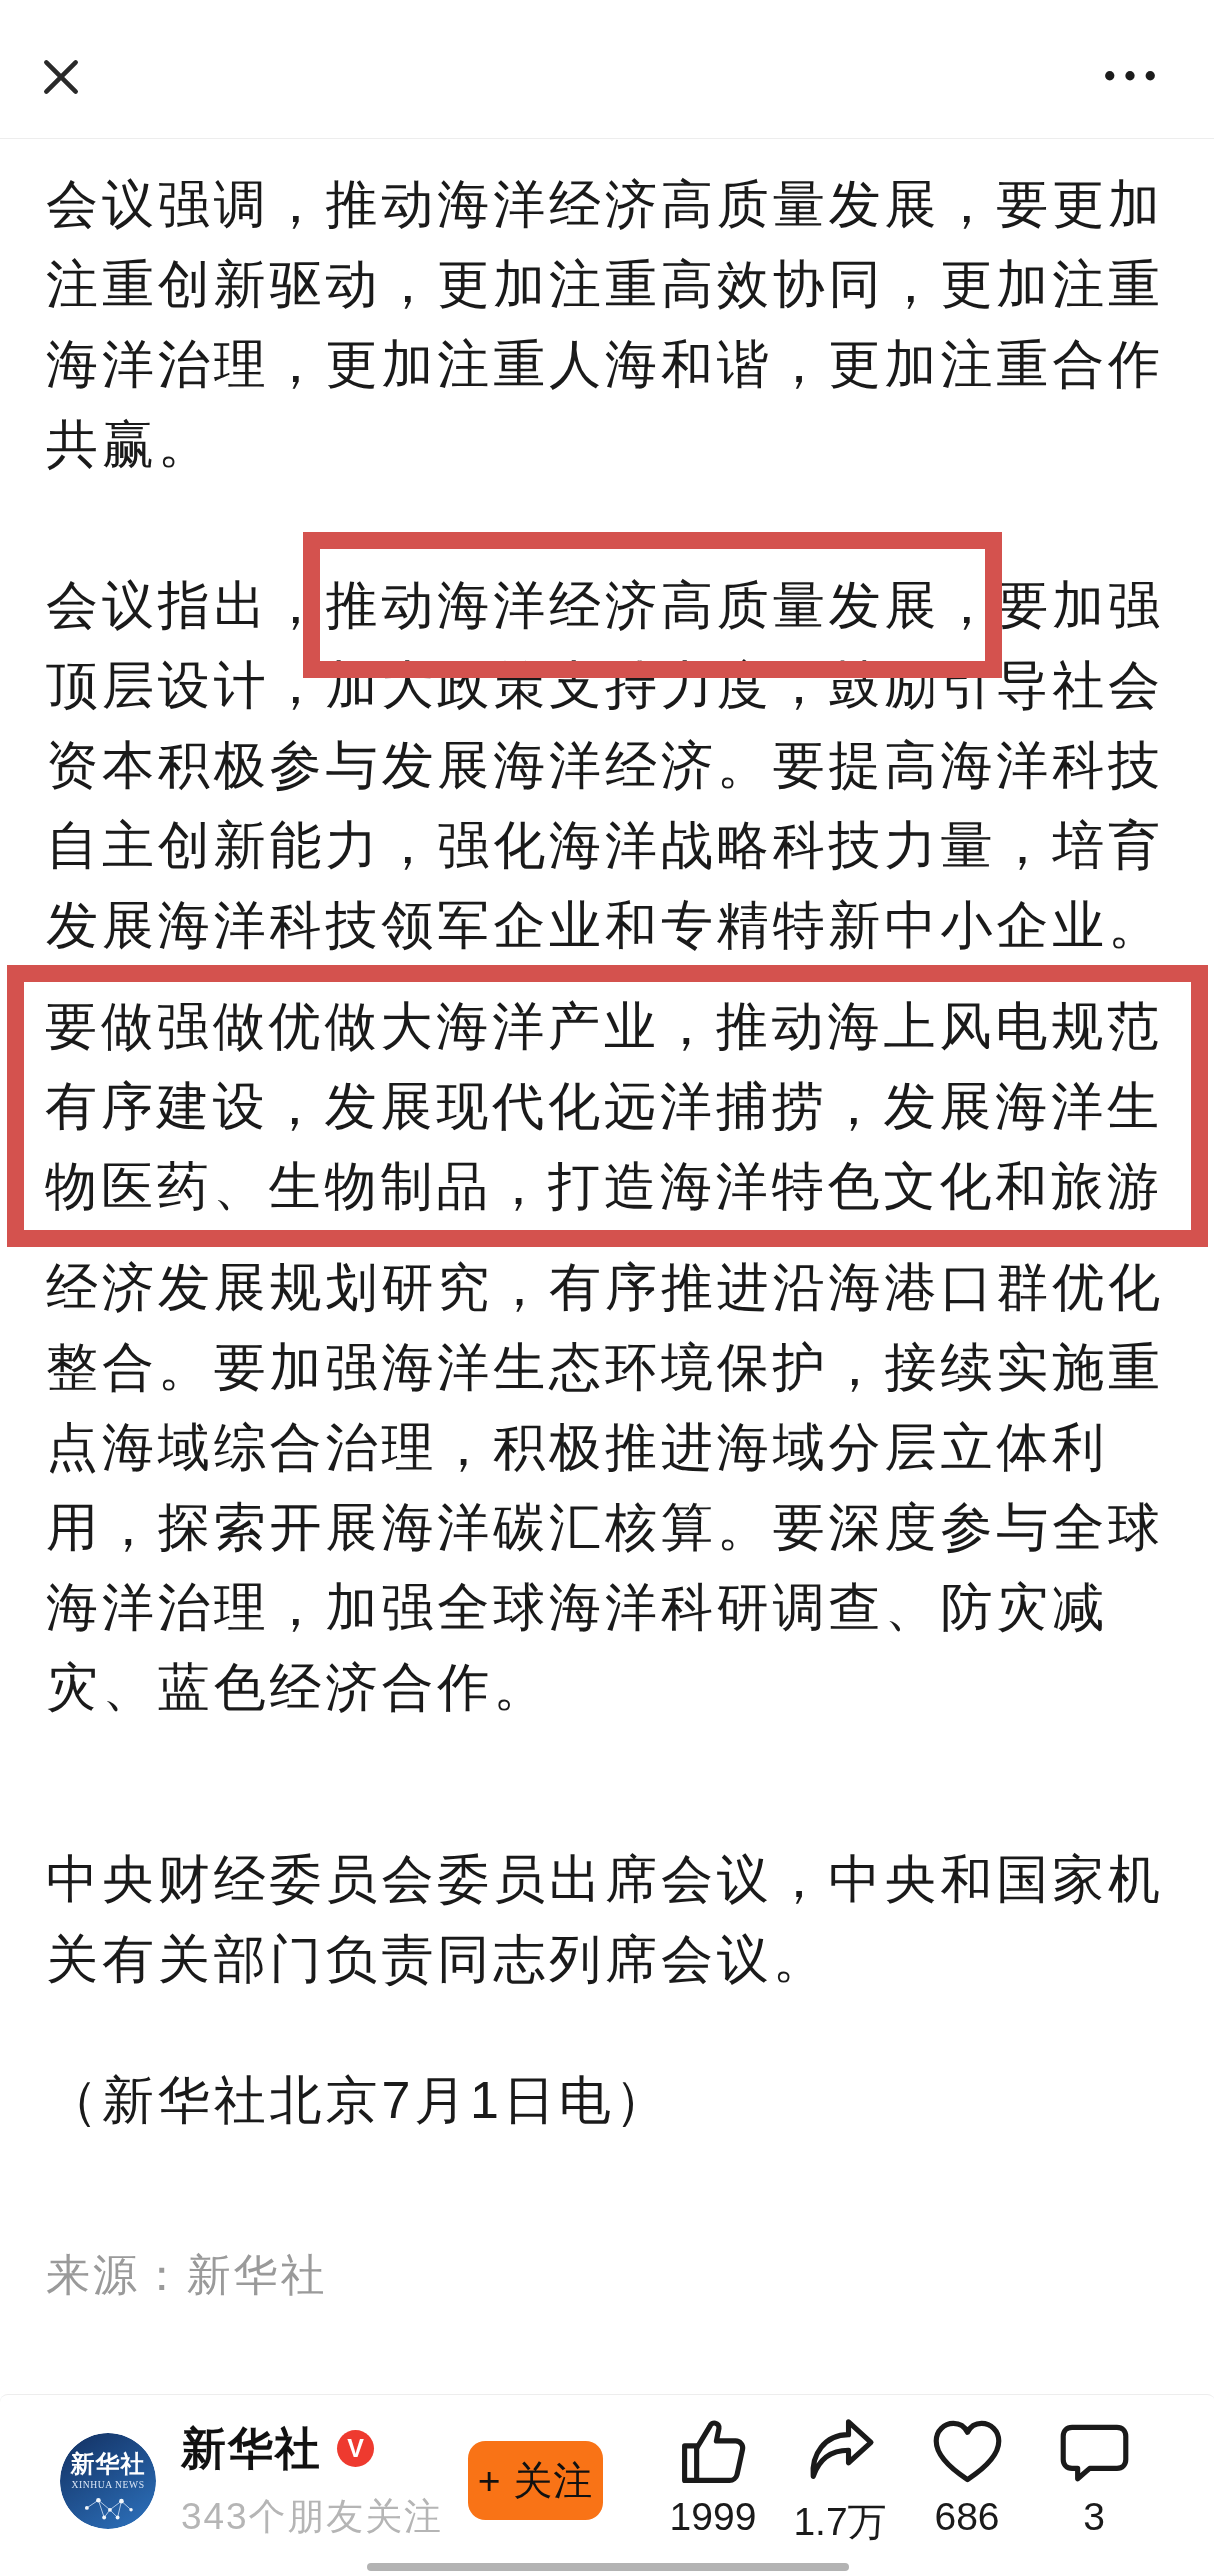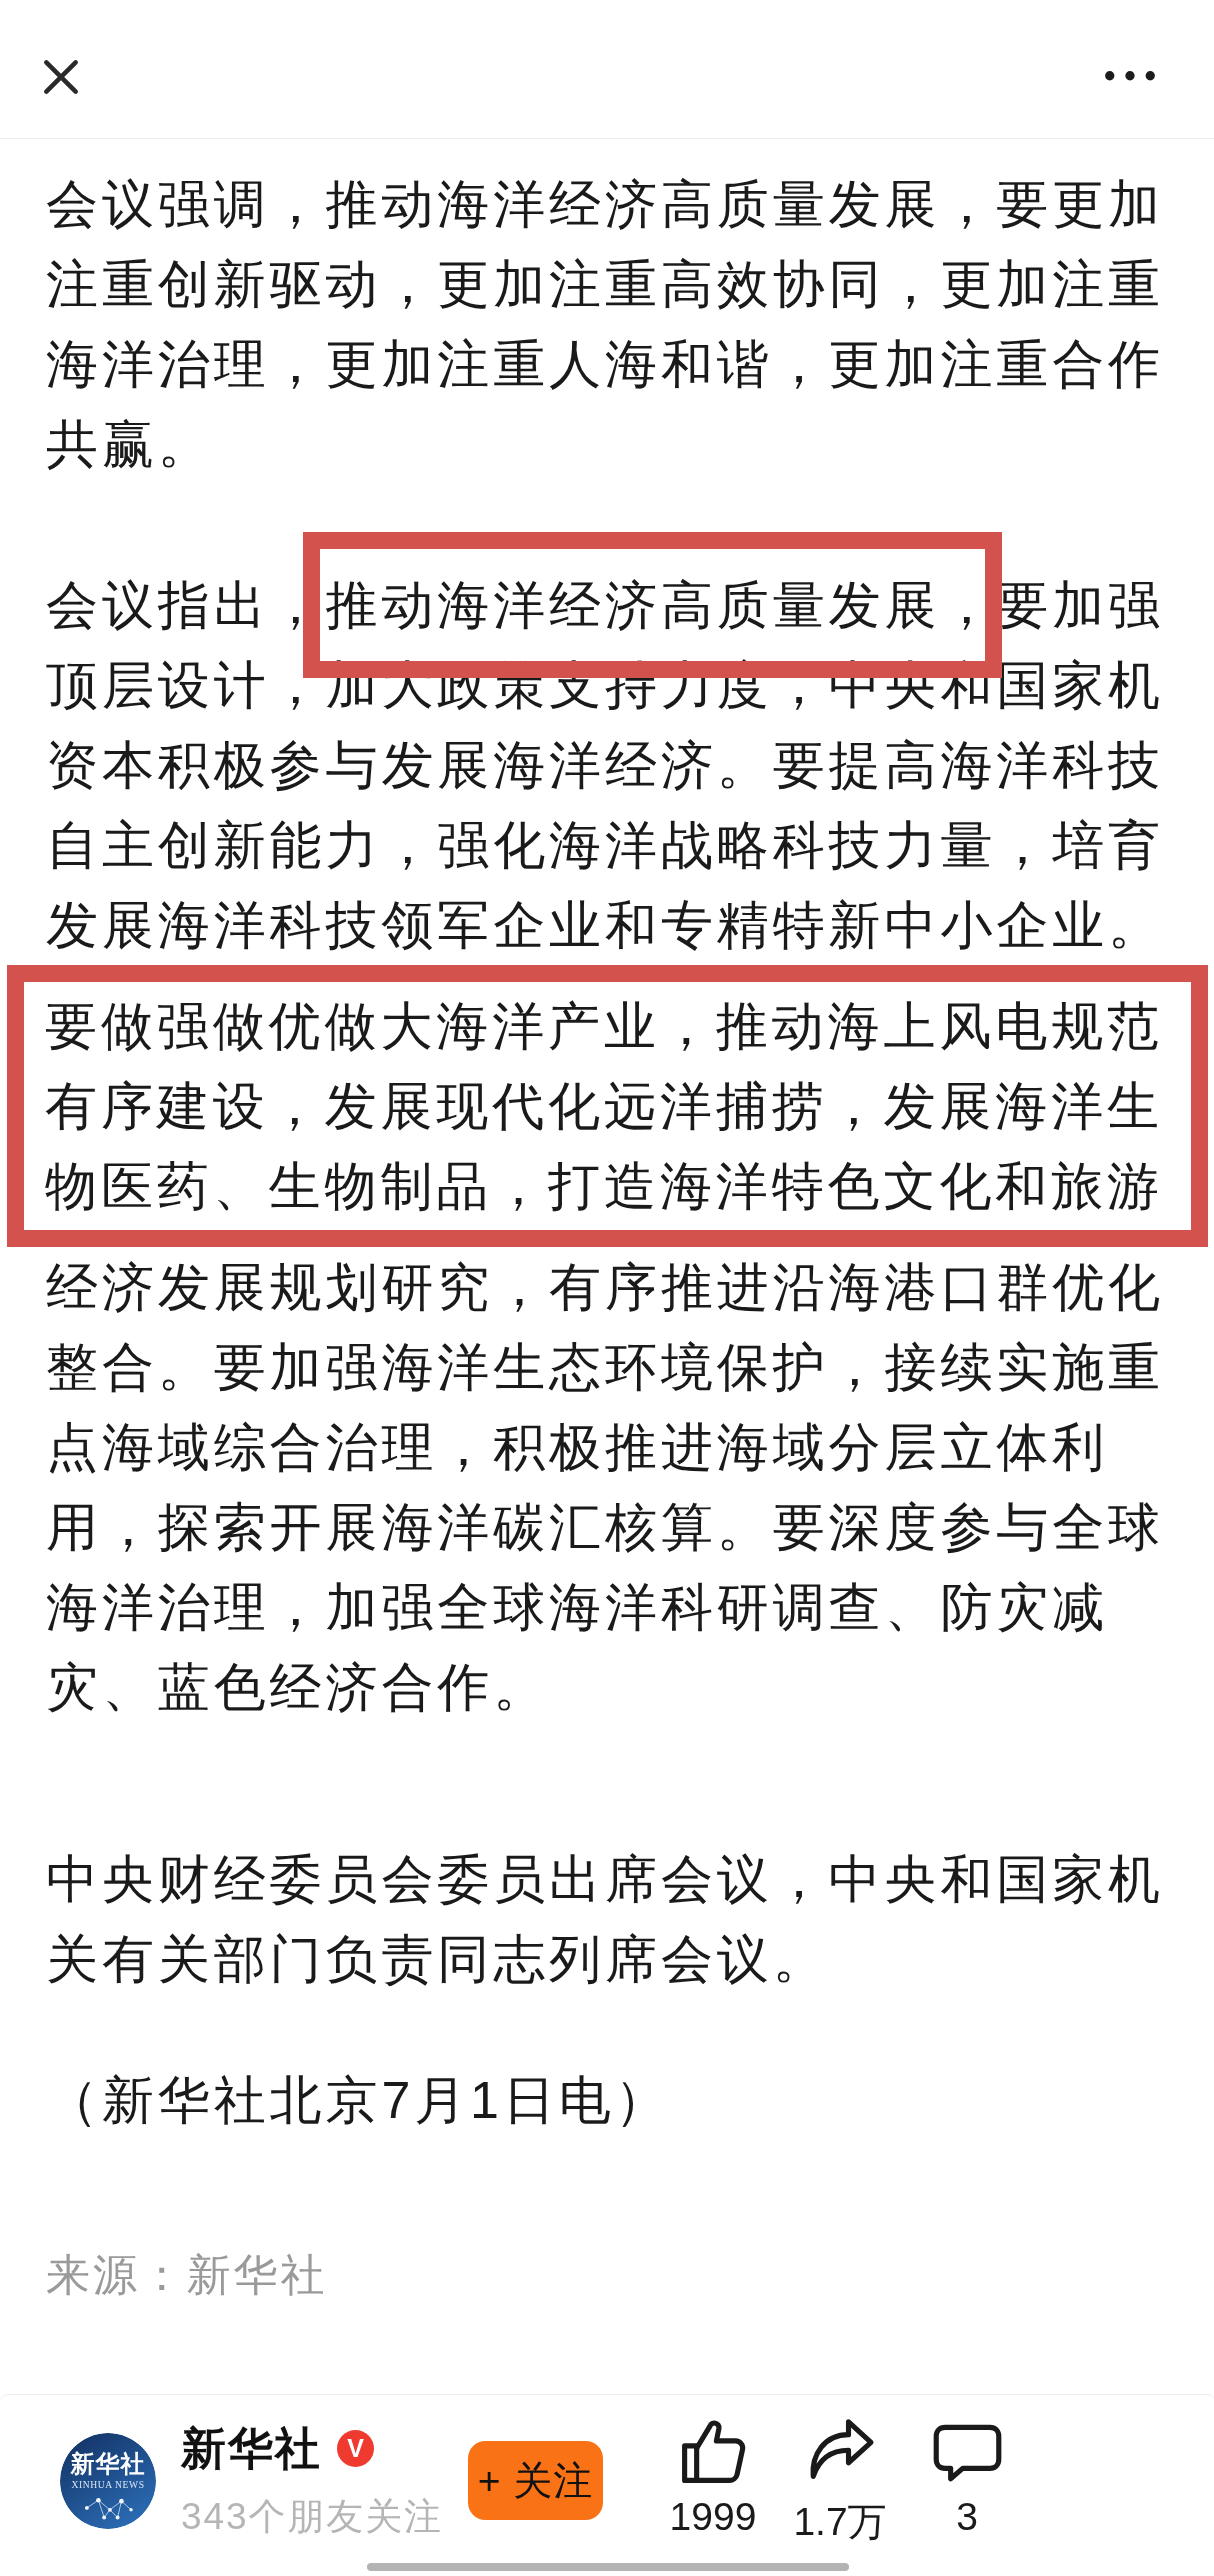--- a/index.html
+++ b/index.html
@@ -182,21 +182,21 @@
 
   <section class="p1">
     <div class="line">会议强调，推动海洋经济高质量发展，要更加</div>
     <div class="line">注重创新驱动，更加注重高效协同，更加注重</div>
     <div class="line">海洋治理，更加注重人海和谐，更加注重合作</div>
     <div class="line">共赢。</div>
   </section>
 
   <section class="p2">
     <div class="line"><span>会议指出，</span><span class="hl-inline"><span>推动海洋经济高质量发展，</span></span><span>要加强</span></div>
-    <div class="line">顶层设计，加大政策支持力度，中央和国家机</div>
+    <div class="line">顶层设计，加大政策支持力度，鼓励引导社会</div>
     <div class="line">资本积极参与发展海洋经济。要提高海洋科技</div>
     <div class="line">自主创新能力，强化海洋战略科技力量，培育</div>
     <div class="line">发展海洋科技领军企业和专精特新中小企业。</div>
 
     <div class="hl-block">
       <div class="line">要做强做优做大海洋产业，推动海上风电规范</div>
       <div class="line">有序建设，发展现代化远洋捕捞，发展海洋生</div>
       <div class="line">物医药、生物制品，打造海洋特色文化和旅游</div>
     </div>
 
@@ -270,20 +270,28 @@
 
     <div class="stat">
       <span>
         <svg viewBox="0 0 48 48" width="77" height="79">
           <path class="icon-stroke" d="M29 13.5 V5.5 L43 18.3 L29 31 V23.2 C17.5 23.2 10.5 29.2 7 39.5 C5.8 26 14 13.5 29 13.5 Z"></path>
         </svg>
       </span>
       <span class="stat-count">1.7万</span>
     </div>
 
+    <div class="stat">
+      <span>
+        <svg viewBox="0 0 48 48" width="77" height="79">
+          <path class="icon-stroke" d="M24 41.5 C11 33 4.5 25.5 4.5 17.5 C4.5 11 9.5 6.5 15.2 6.5 C19 6.5 22.3 8.6 24 12 C25.7 8.6 29 6.5 32.8 6.5 C38.5 6.5 43.5 11 43.5 17.5 C43.5 25.5 37 33 24 41.5 Z"></path>
+        </svg>
+      </span>
+      <span class="stat-count">686</span>
+    </div>
 
     <div class="stat">
       <span>
         <svg viewBox="0 0 48 48" width="77" height="79">
           <path class="icon-stroke" d="M10 9 H38 C41.3 9 43.5 11.2 43.5 14.5 V29 C43.5 32.3 41.3 34.5 38 34.5 H21 L13.5 41 V34.5 H10 C6.7 34.5 4.5 32.3 4.5 29 V14.5 C4.5 11.2 6.7 9 10 9 Z"></path>
         </svg>
       </span>
       <span class="stat-count">3</span>
     </div>
 

